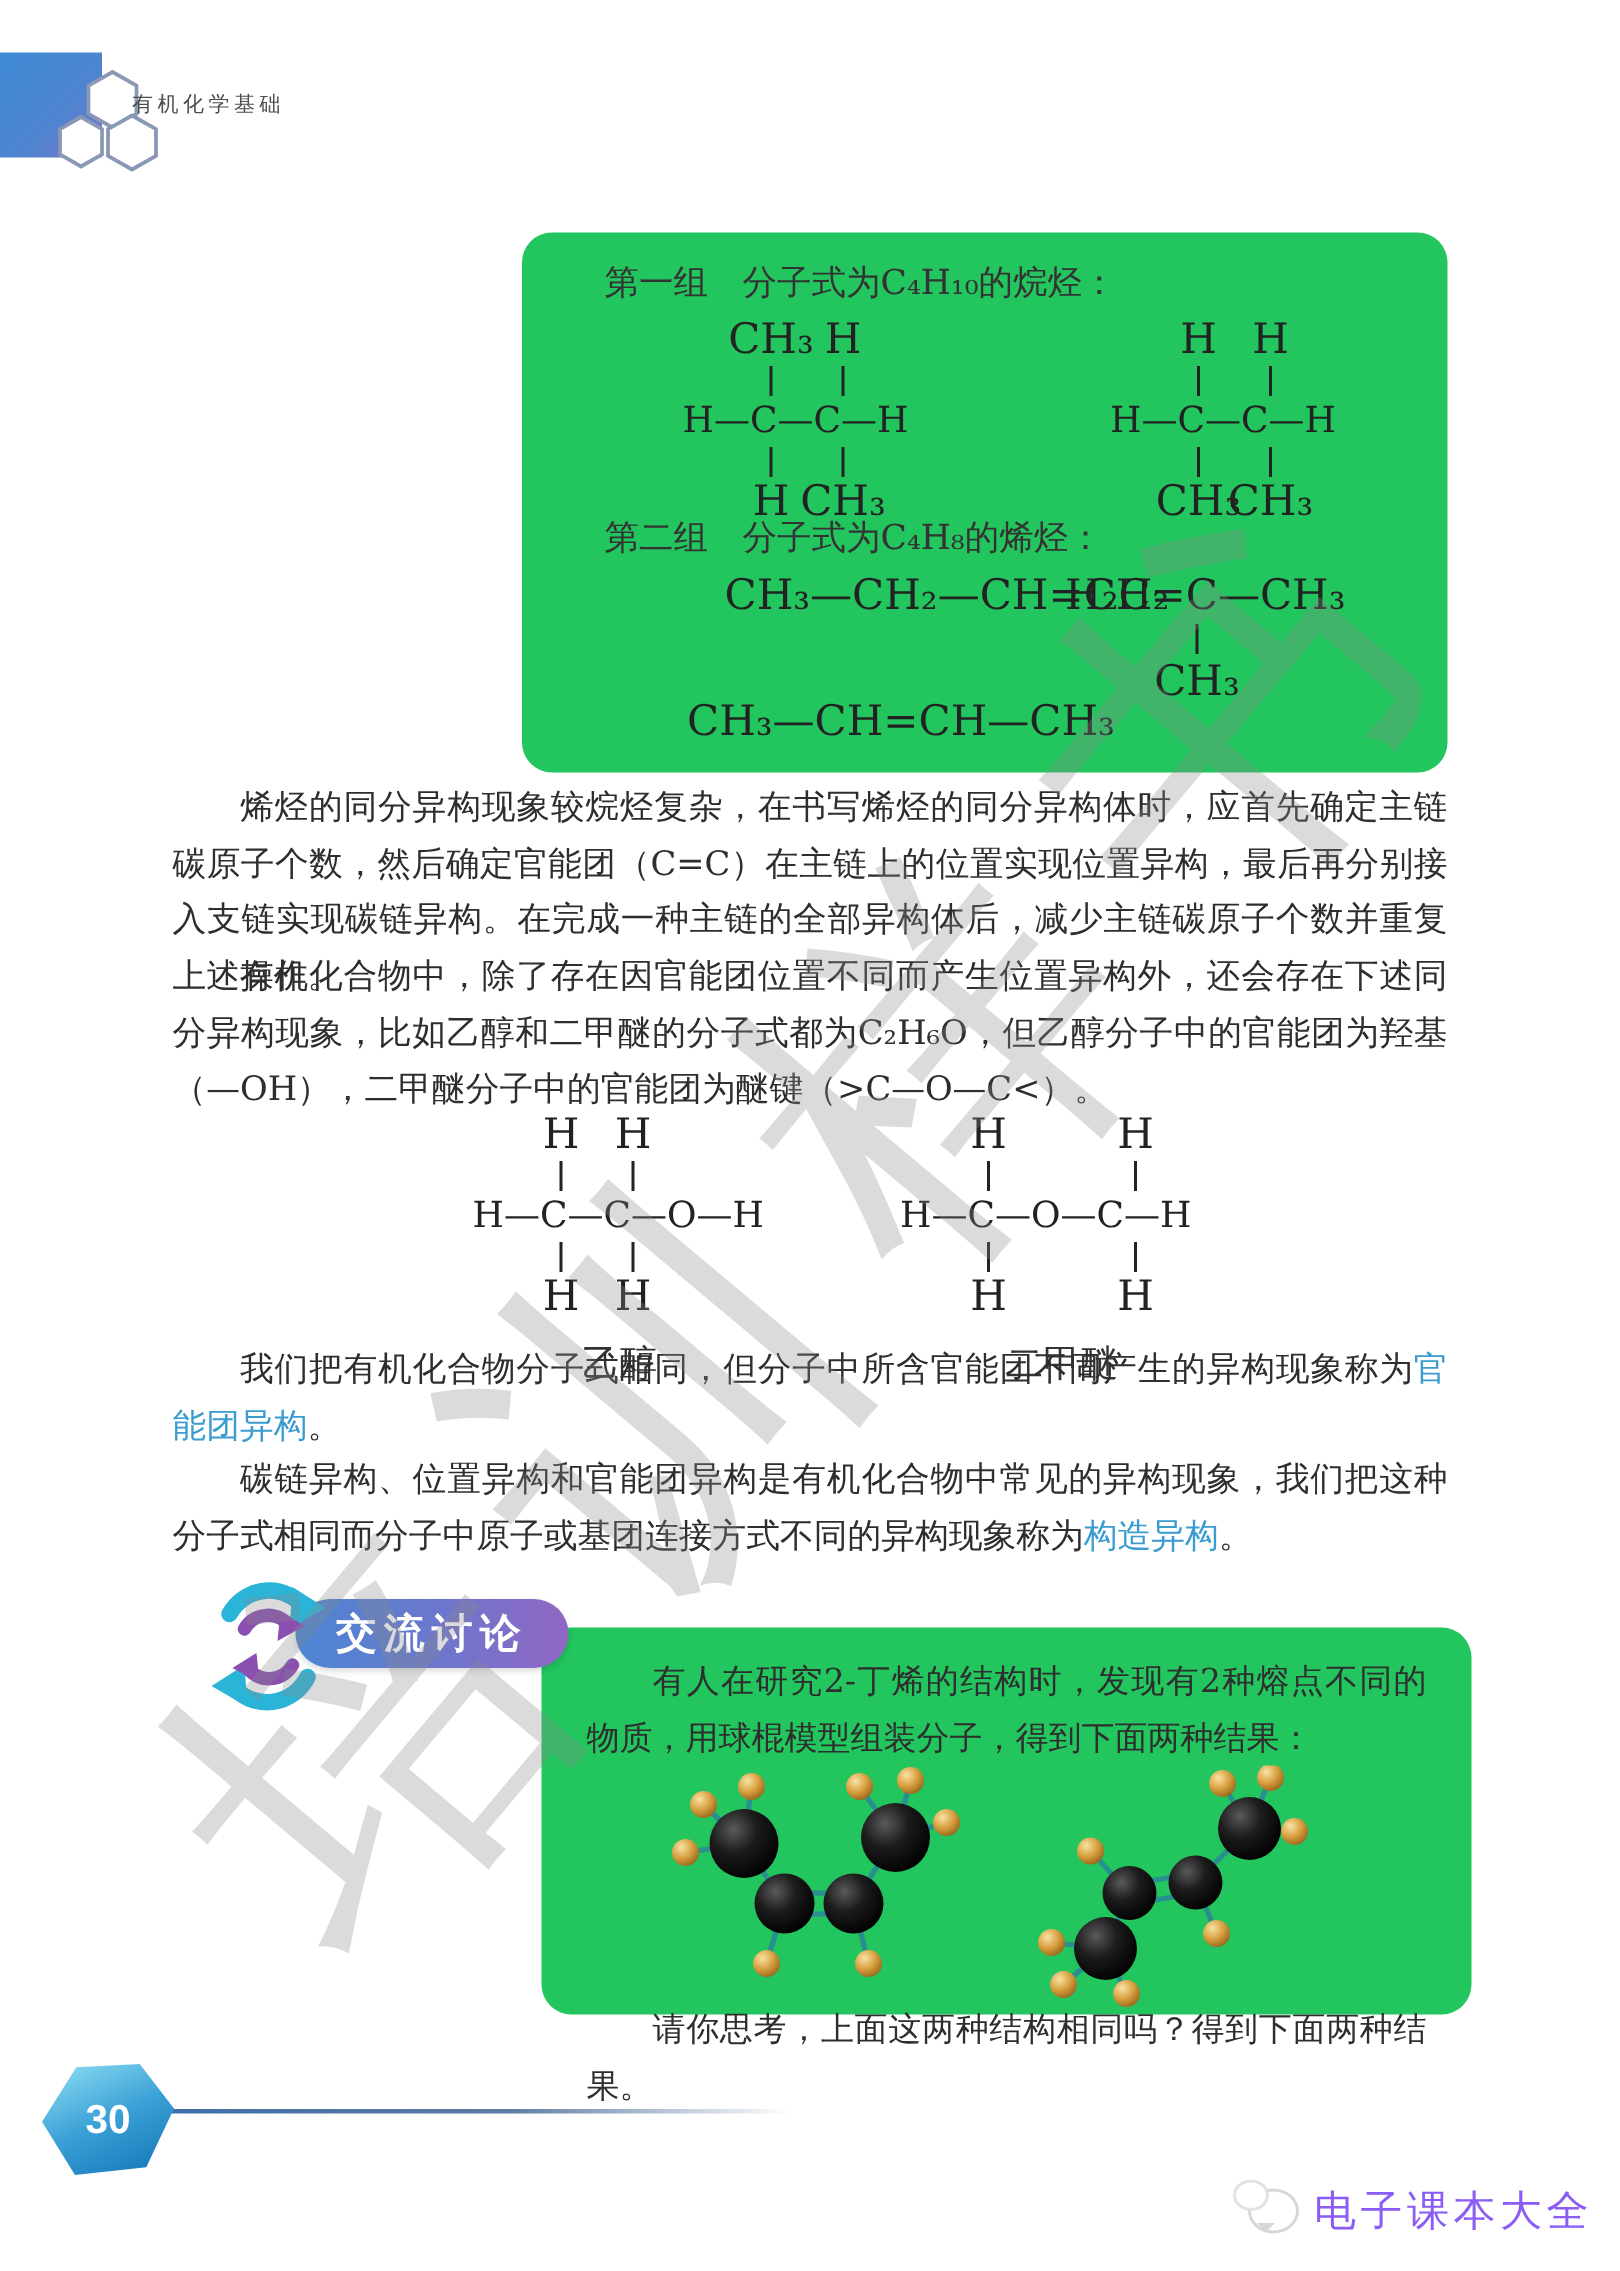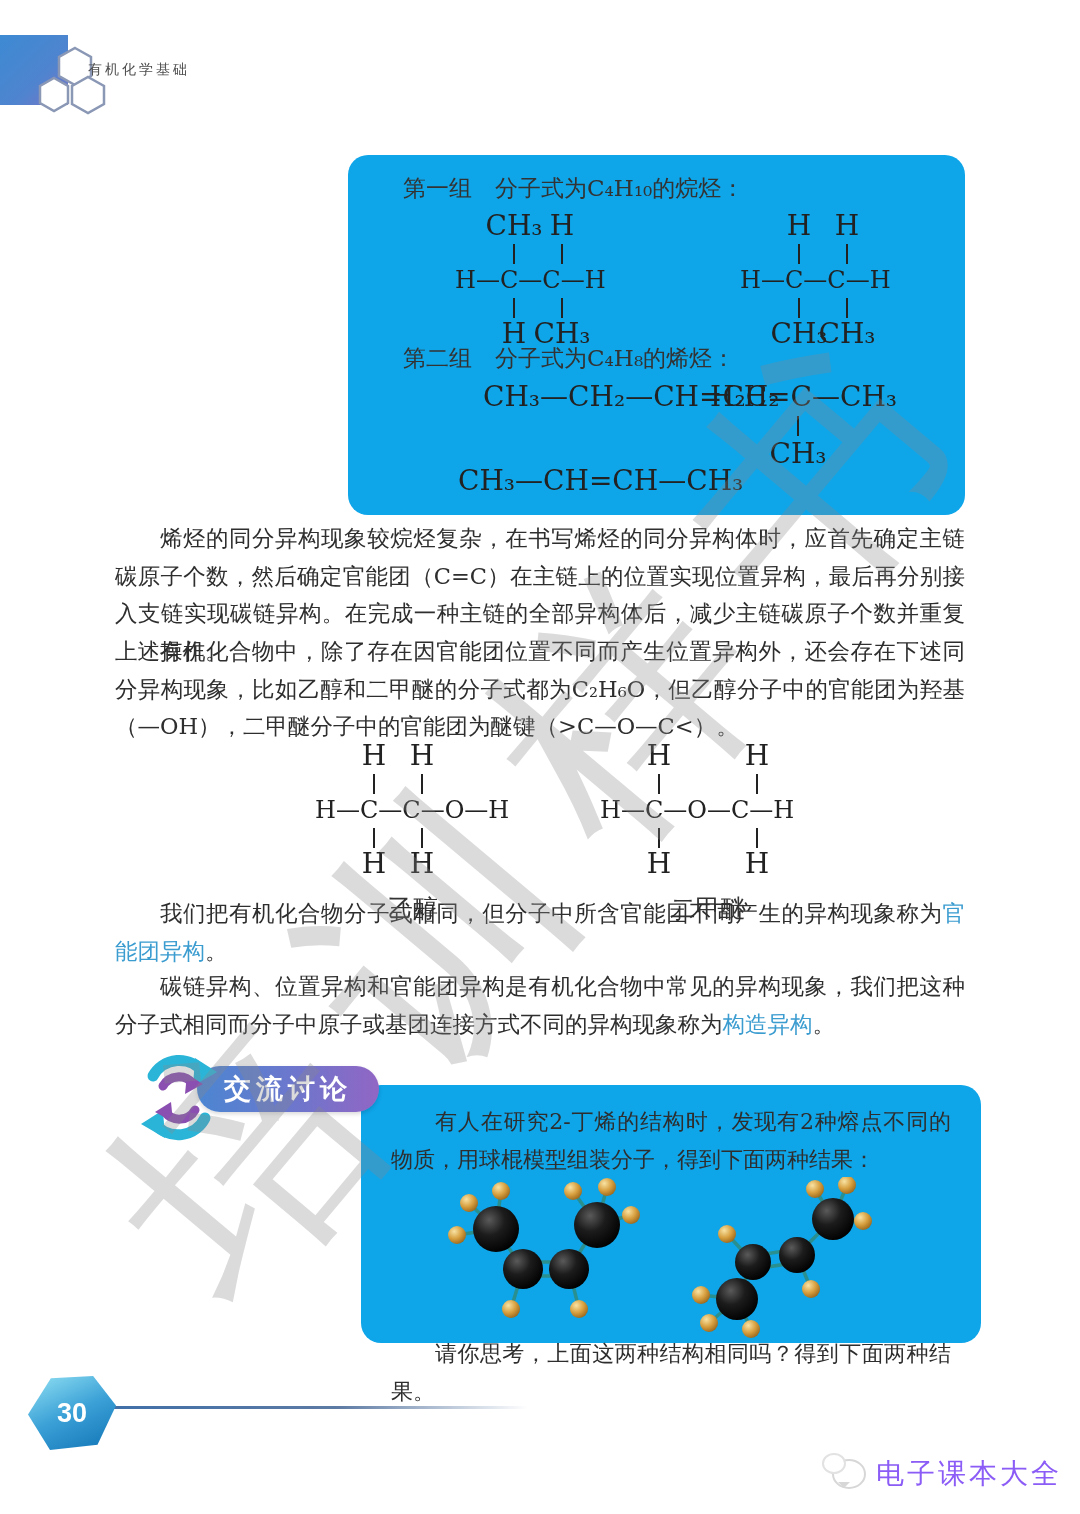--- a/index.html
+++ b/index.html
@@ -6,21 +6,21 @@
   .page{position:relative;width:1080px;height:1514px;background:#ffffff;overflow:hidden;
         font-family:"DejaVu Serif","Liberation Serif",serif;color:#2e2e2e;}
   .abs{position:absolute;}
 
   
   .hdr-rect{left:0;top:35px;width:68px;height:70px;
             background:linear-gradient(135deg,#3d8ad3 0%,#4f84cf 60%,#7a74c6 100%);}
   .hdr-title{left:88px;top:61px;font-size:14px;color:#4d4d4d;letter-spacing:3px;}
 
   
-  .cream{background:#0ea5e9;border-radius:20px;}
+  .cream{background:#22c55e;border-radius:20px;}
 
   .grp-label{font-size:23px;color:#333;white-space:nowrap;}
 
   
   .structure{position:absolute;}
   .structure .atom{position:absolute;transform:translateX(-50%);font-size:28px;line-height:28px;white-space:nowrap;color:#222;}
   .structure .mid{position:absolute;left:0;top:54px;font-size:24px;line-height:28px;white-space:nowrap;color:#222;}
   .structure .vb{position:absolute;width:2px;height:20px;background:#222;}
   .structure .slabel{position:absolute;transform:translateX(-50%);top:150px;font-size:25px;color:#333;white-space:nowrap;}
   .row-top{top:0;}

